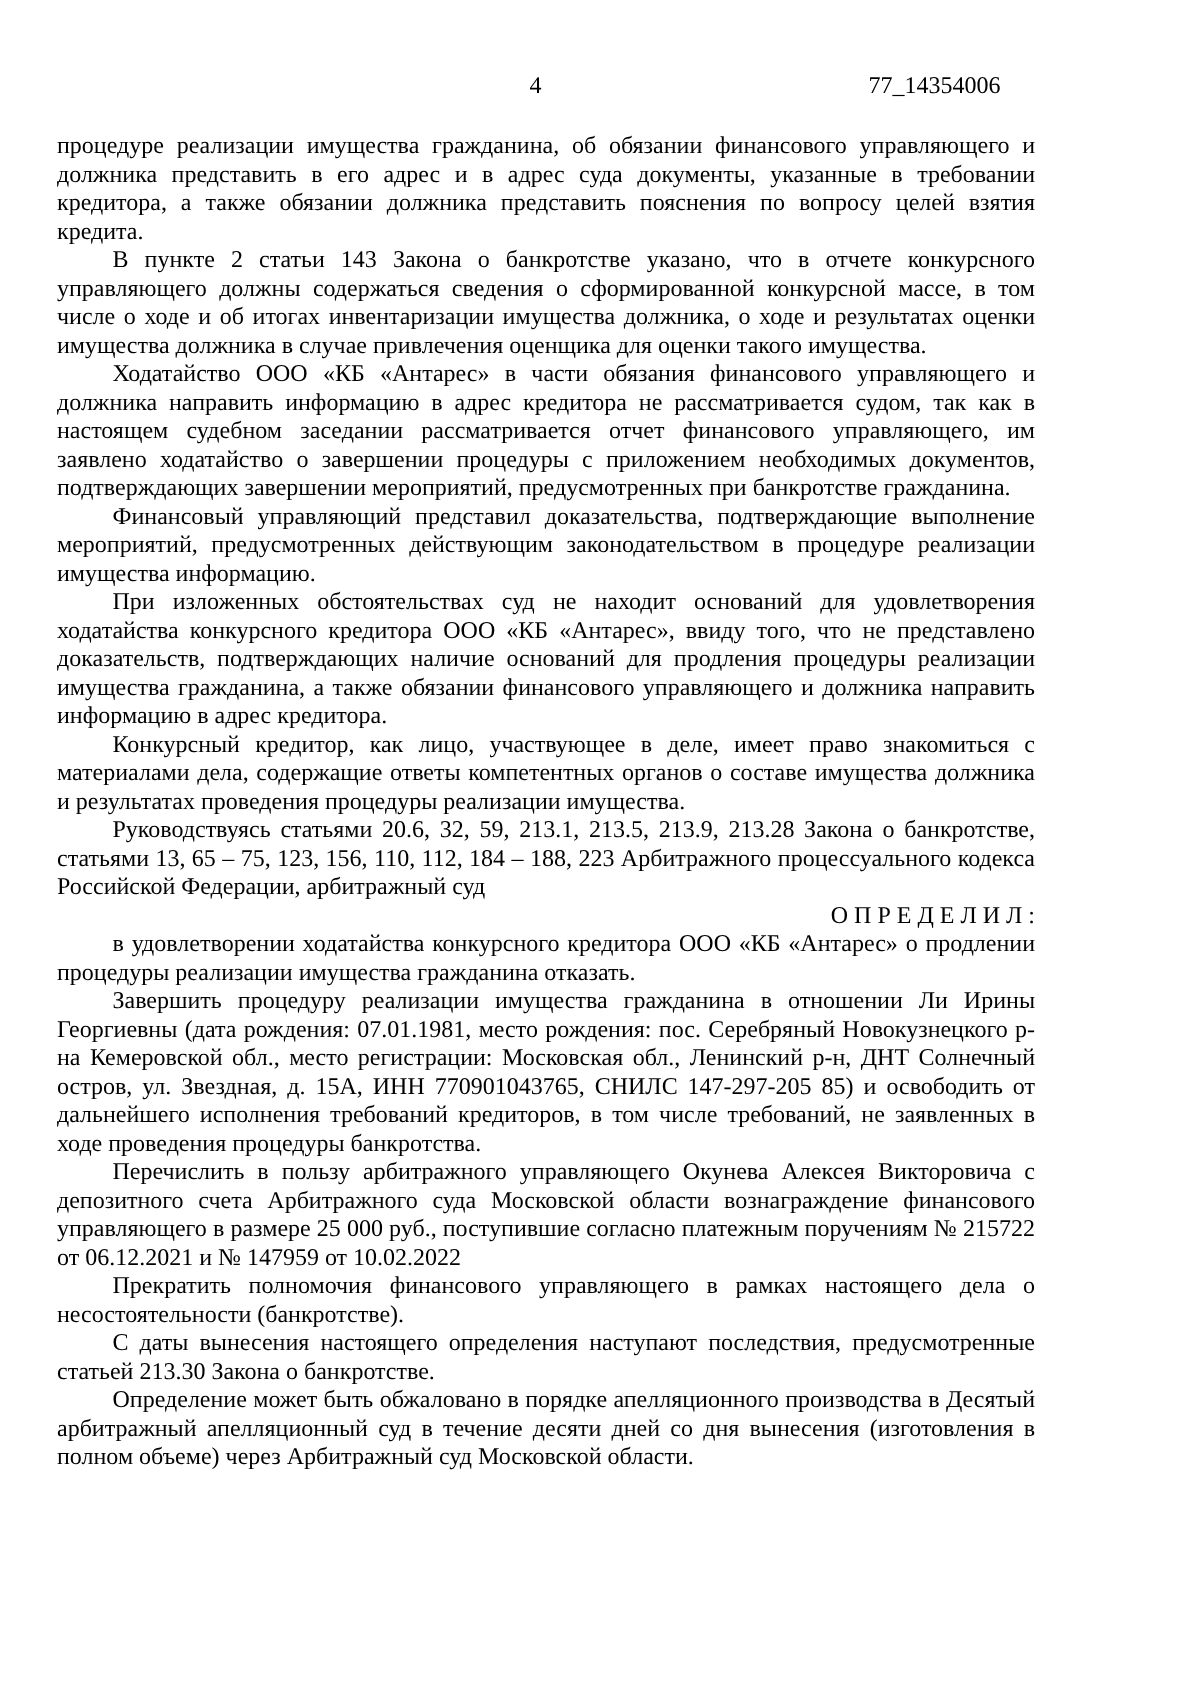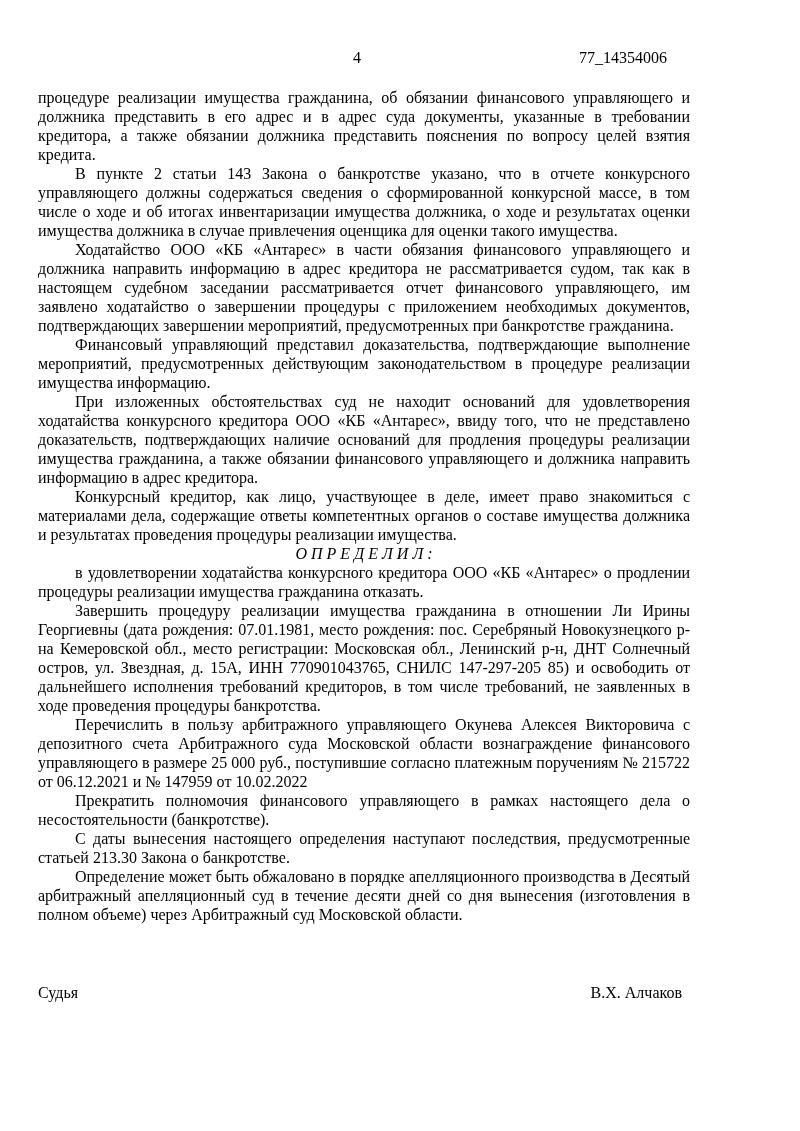--- a/index.html
+++ b/index.html
@@ -45,23 +45,22 @@
     margin: 0;
     padding: 0;
     text-align: justify;
     line-height: 19px;
     text-indent: 37px;
   }
   .body-text p.continuation {
     text-indent: 0;
   }
   .body-text p.centered {
-    text-align: center;
+    text-align: right;
     text-indent: 0;
-    font-style: italic;
   }
   .signature-row {
     position: absolute;
     left: 38px;
     top: 983px;
     width: 652px;
     display: flex;
     justify-content: space-between;
     line-height: 19px;
   }
@@ -78,26 +77,23 @@
       <span class="page-number">4</span>
       <span class="doc-id">77_14354006</span>
     </div>
     <div class="body-text">
         <p class="continuation">процедуре реализации имущества гражданина, об обязании финансового управляющего и должника представить в его адрес и в адрес суда документы, указанные в требовании кредитора, а также обязании должника представить пояснения по вопросу целей взятия кредита.</p>
         <p class="indent">В пункте 2 статьи 143 Закона о банкротстве указано, что в отчете конкурсного управляющего должны содержаться сведения о сформированной конкурсной массе, в том числе о ходе и об итогах инвентаризации имущества должника, о ходе и результатах оценки имущества должника в случае привлечения оценщика для оценки такого имущества.</p>
         <p class="indent">Ходатайство ООО «КБ «Антарес» в части обязания финансового управляющего и должника направить информацию в адрес кредитора не рассматривается судом, так как в настоящем судебном заседании рассматривается отчет финансового управляющего, им заявлено ходатайство о завершении процедуры с приложением необходимых документов, подтверждающих завершении мероприятий, предусмотренных при банкротстве гражданина.</p>
         <p class="indent">Финансовый управляющий представил доказательства, подтверждающие выполнение мероприятий, предусмотренных действующим законодательством в процедуре реализации имущества информацию.</p>
         <p class="indent">При изложенных обстоятельствах суд не находит оснований для удовлетворения ходатайства конкурсного кредитора ООО «КБ «Антарес», ввиду того, что не представлено доказательств, подтверждающих наличие оснований для продления процедуры реализации имущества гражданина, а также обязании финансового управляющего и должника направить информацию в адрес кредитора.</p>
         <p class="indent">Конкурсный кредитор, как лицо, участвующее в деле, имеет право знакомиться с материалами дела, содержащие ответы компетентных органов о составе имущества должника и результатах проведения процедуры реализации имущества.</p>
+        <p class="indent">Руководствуясь статьями 20.6, 32, 59, 213.1, 213.5, 213.9, 213.28 Закона о банкротстве, статьями 13, 65 – 75, 123, 156, 110, 112, 184 – 188, 223 Арбитражного процессуального кодекса Российской Федерации, арбитражный суд</p>
         <p class="centered">О П Р Е Д Е Л И Л :</p>
         <p class="indent">в удовлетворении ходатайства конкурсного кредитора ООО «КБ «Антарес» о продлении процедуры реализации имущества гражданина отказать.</p>
         <p class="indent">Завершить процедуру реализации имущества гражданина в отношении Ли Ирины Георгиевны (дата рождения: 07.01.1981, место рождения: пос. Серебряный Новокузнецкого р-на Кемеровской обл., место регистрации: Московская обл., Ленинский р-н, ДНТ Солнечный остров, ул. Звездная, д. 15А, ИНН 770901043765, СНИЛС 147-297-205 85) и освободить от дальнейшего исполнения требований кредиторов, в том числе требований, не заявленных в ходе проведения процедуры банкротства.</p>
         <p class="indent">Перечислить в пользу арбитражного управляющего Окунева Алексея Викторовича с депозитного счета Арбитражного суда Московской области вознаграждение финансового управляющего в размере 25 000 руб., поступившие согласно платежным поручениям № 215722 от 06.12.2021 и № 147959 от 10.02.2022</p>
         <p class="indent">Прекратить полномочия финансового управляющего в рамках настоящего дела о несостоятельности (банкротстве).</p>
         <p class="indent">С даты вынесения настоящего определения наступают последствия, предусмотренные статьей 213.30 Закона о банкротстве.</p>
         <p class="indent">Определение может быть обжаловано в порядке апелляционного производства в Десятый арбитражный апелляционный суд в течение десяти дней со дня вынесения (изготовления в полном объеме) через Арбитражный суд Московской области.</p>
       </div>
   </div>
-  <div class="signature-row">
-    <span class="judge-label">Судья</span>
-    <span class="judge-name">В.Х. Алчаков</span>
-  </div>
 </div>
 
 </body></html>

